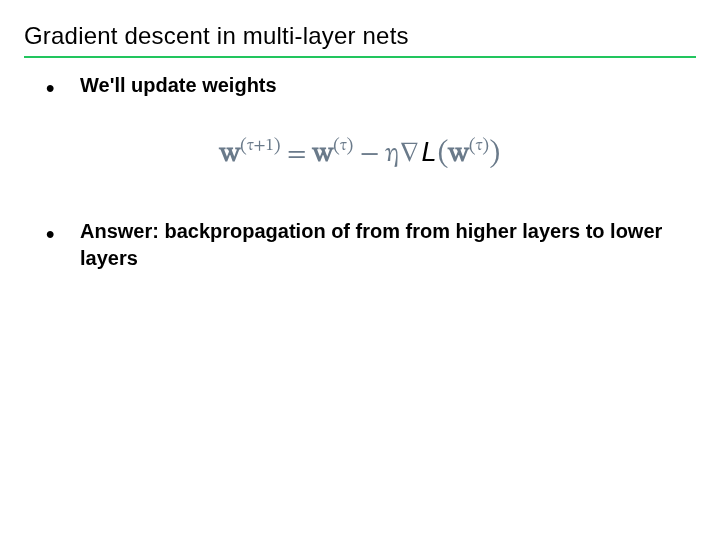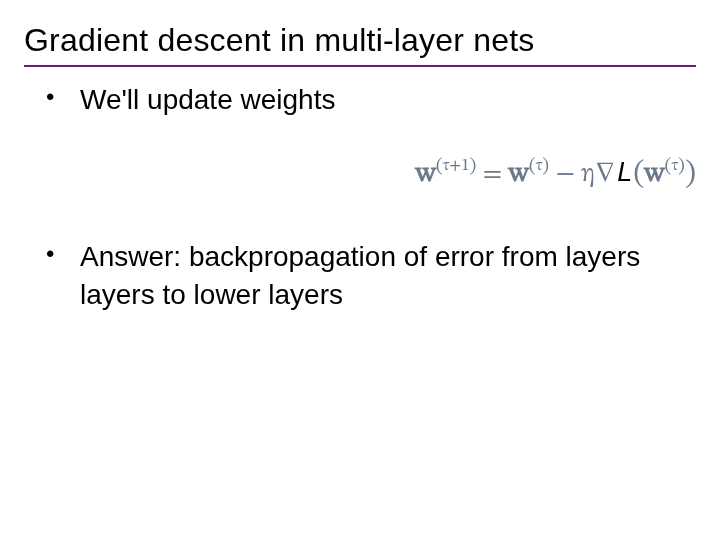--- a/index.html
+++ b/index.html
@@ -12,49 +12,50 @@
     color: #000;
   }
   .slide {
     box-sizing: border-box;
     width: 720px;
     height: 540px;
     padding: 18px 24px 24px 24px;
     position: relative;
   }
   .title {
-    font-size: 32px;
+    font-size: 24px;
     font-weight: 400;
     padding: 4px 0 6px 0;
-    border-bottom: 2px solid #701a75;
+    border-bottom: 2px solid #22c55e;
     margin-bottom: 14px;
     letter-spacing: 0.2px;
   }
   ul.bullets {
     list-style: none;
     padding: 0;
     margin: 0 0 0 22px;
   }
   ul.bullets > li {
     position: relative;
-    font-size: 28px;
+    font-size: 20px;
     line-height: 1.35;
     padding-left: 34px;
     margin: 6px 0;
+    font-weight: bold;
   }
   ul.bullets > li::before {
     content: "•";
     position: absolute;
     left: 0;
     top: 0;
     font-size: 24px;
   }
   .eq-block {
     margin: 34px 0 46px 0;
-    text-align: right;
+    text-align: center;
   }
   .eq {
     font-family: "Cambria Math", "STIX Two Math", "Latin Modern Math", "Times New Roman", serif;
     font-size: 27px;
     color: #6a7a8a;
     white-space: nowrap;
   }
   .eq .bold { font-weight: 700; }
   .eq sup {
     font-size: 0.62em;
@@ -88,16 +89,16 @@
     <li>We'll update weights</li>
   </ul>
 
   <div class="eq-block">
     <span class="eq">
       <span class="bold">w</span><sup><span class="paren">(</span><span>τ+1</span><span class="paren">)</span></sup><span> = </span><span class="bold">w</span><sup><span class="paren">(</span><span>τ</span><span class="paren">)</span></sup><span> − </span><span>η</span><span>∇</span><span class="func-L">L</span><span class="paren">(</span><span class="bold">w</span><sup><span class="paren">(</span><span>τ</span><span class="paren">)</span></sup><span class="paren">)</span>
     </span>
   </div>
 
   <ul class="bullets lower-group">
-    <li>Answer: backpropagation of error from layers layers to lower layers</li>
+    <li>Answer: backpropagation of from from higher layers to lower layers</li>
   </ul>
 
 </div>
 
 </body></html>

